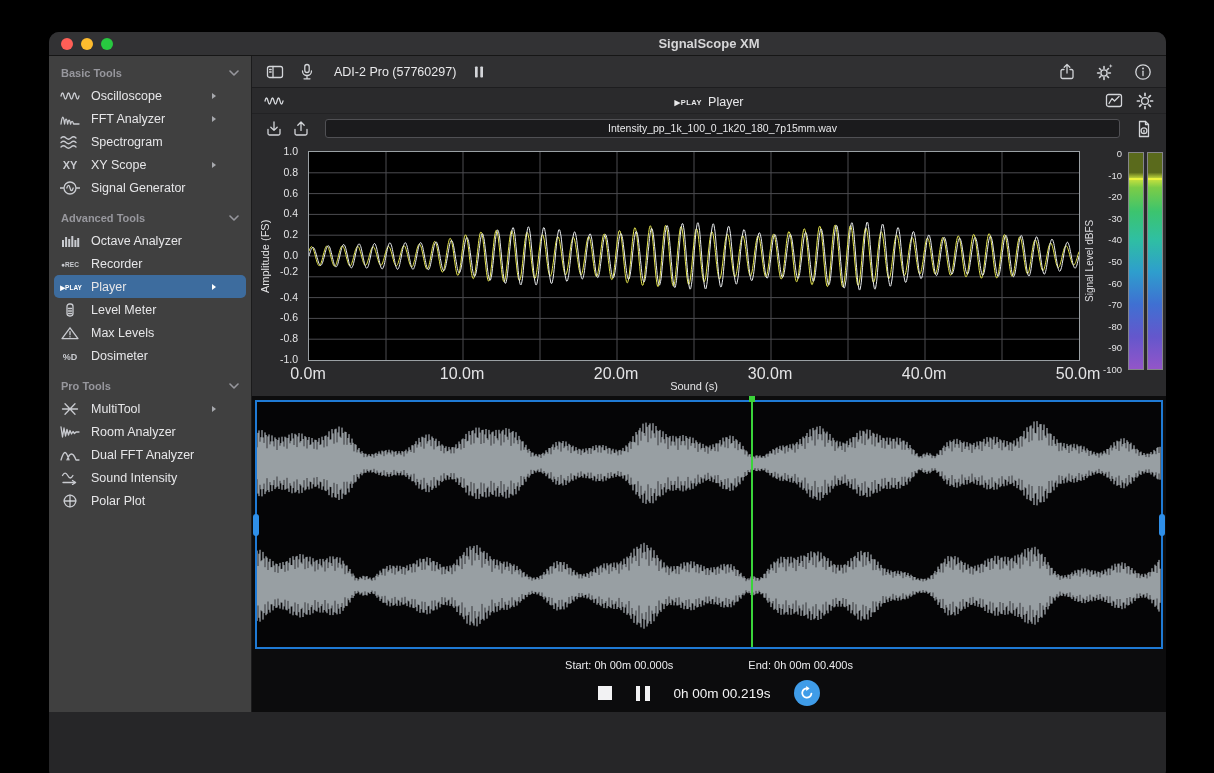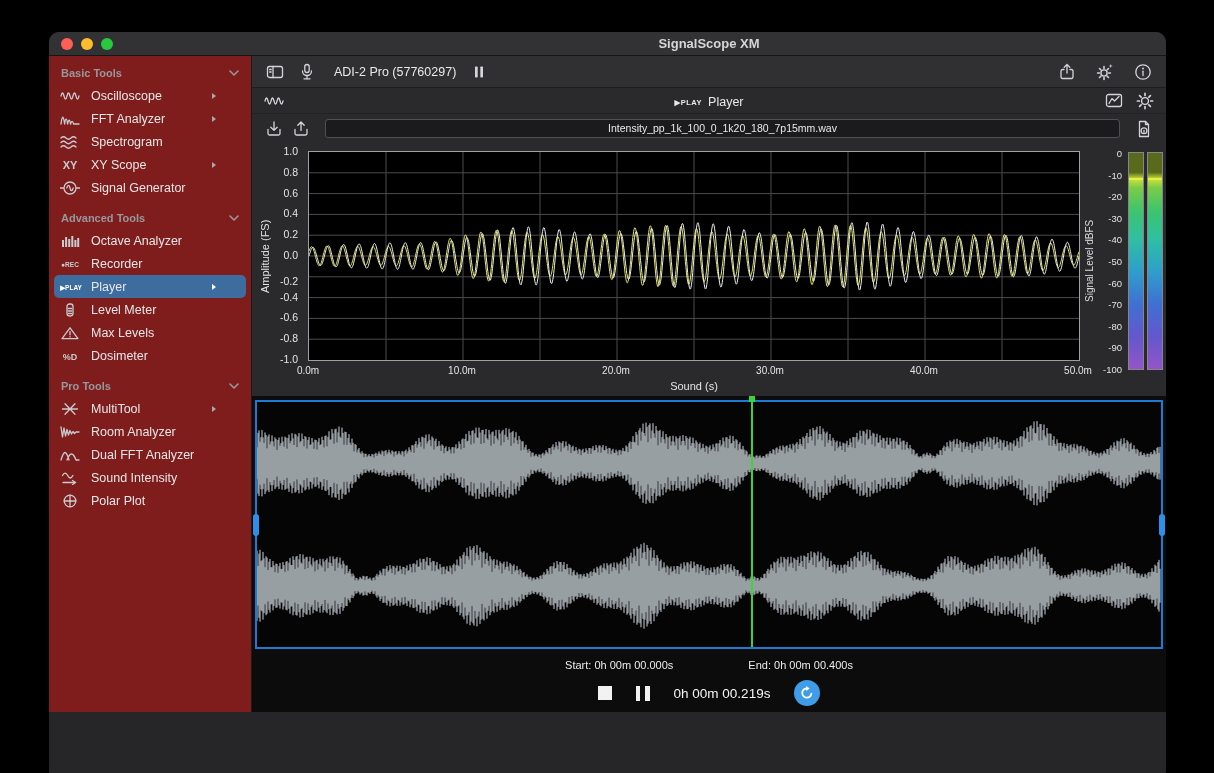--- a/index.html
+++ b/index.html
@@ -10,21 +10,21 @@
             box-shadow:0 25px 60px rgba(0,0,0,.65); }
   
   .titlebar { position:relative; height:24px; background:#323234; border-bottom:1px solid #161616; }
   .traffic { position:absolute; left:12px; top:6px; display:flex; gap:8px; }
   .tl { width:12px; height:12px; border-radius:50%; }
   .tl.close{ background:#ff5f57; } .tl.min{ background:#febc2e; } .tl.max{ background:#28c840; }
   .win-title { position:absolute; left:203px; right:0; top:0; height:24px; line-height:24px;
                text-align:center; font-size:13px; font-weight:700; color:#d6d6d8; }
   
   .wbody { display:flex; height:656px; }
-  .sidebar { width:203px; background:#7f1d1d; border-right:1px solid #1b1b1c; padding-top:4px; overflow:hidden; }
+  .sidebar { width:203px; background:#404040; border-right:1px solid #1b1b1c; padding-top:4px; overflow:hidden; }
   .sb-header { display:flex; align-items:center; justify-content:space-between; height:21px;
                padding:0 12px 0 12px; color:#97979d; font-size:11px; font-weight:600; margin-top:2px; }
   .sb-header + .sb-item { margin-top:1px; }
   .sb-header:not(:first-child){ margin-top:8px; }
   .sb-header .chev { color:#97979d; display:flex; }
   .sb-item { display:flex; align-items:center; height:23px; margin:0 5px; padding:0 7px 0 6px;
              border-radius:5px; color:#e6e6e8; font-size:12.5px; font-weight:500; cursor:default; }
   .sb-item .icon { width:28px; display:flex; justify-content:flex-start; align-items:center; color:#c9cbd0; }
   .sb-item.selected { background:#3d6c9e; }
   .sb-item.selected .icon, .sb-item.selected .sub { color:#fff; }
@@ -53,21 +53,21 @@
   .plot { position:absolute; left:56px; top:8px; width:772px; height:210px; background:#000;
           border:1px solid #9aa0a4; }
   .plot svg { display:block; }
   .ylabel { position:absolute; left:6px; top:8px; height:210px; width:14px;
             writing-mode:vertical-rl; transform:rotate(180deg);
             display:flex; align-items:center; justify-content:center;
             font-size:11px; color:#e4e4e6; }
   .yticks { position:absolute; left:0; top:0; width:51px; height:253px; }
   .yticks span { position:absolute; right:5px; font-size:10.5px; color:#e4e4e6; }
   .xticks { position:absolute; left:56px; top:222px; width:772px; height:13px; }
-  .xticks span { position:absolute; transform:translateX(-50%); font-size:10px; color:#e4e4e6; }
+  .xticks span { position:absolute; transform:translateX(-50%); font-size:16px; color:#e4e4e6; }
   .xlabel { position:absolute; left:442px; top:237px; transform:translateX(-50%);
             font-size:11px; color:#e4e4e6; }
   .meter-label { position:absolute; left:830px; top:9px; height:218px; width:14px;
                  writing-mode:vertical-rl; transform:rotate(180deg);
                  display:flex; align-items:center; justify-content:center;
                  font-size:10px; color:#dcdce0; }
   .meter-ticks { position:absolute; left:844px; top:0; width:28px; height:253px; }
   .meter-ticks span { position:absolute; right:2px; font-size:9.5px; color:#e4e4e6; }
   .meter-bars { position:absolute; left:876px; top:9px; width:35px; height:218px; display:flex; gap:3px; }
   .meter-bar { position:relative; width:16px; height:218px; border:1px solid #85858a; }
@@ -400,21 +400,21 @@
 
       <div class="chartzone">
         <div class="ylabel">Amplitude (FS)</div>
         <div class="yticks" id="yticks">
             <span style="top: 2px;">1.0</span>
             <span style="top: 22.8px;">0.8</span>
             <span style="top: 43.6px;">0.6</span>
             <span style="top: 64.4px;">0.4</span>
             <span style="top: 85.2px;">0.2</span>
             <span style="top: 106px;">0.0</span>
-            <span style="top: 132px;">-0.2</span>
+            <span style="top: 122px;">-0.2</span>
             <span style="top: 147.6px;">-0.4</span>
             <span style="top: 168.4px;">-0.6</span>
             <span style="top: 189.2px;">-0.8</span>
             <span style="top: 210px;">-1.0</span>
           </div>
         <div class="plot">
           <svg id="chart-svg" width="770" height="208" viewBox="0 0 770 208">
               <line x1="77.0" y1="0" x2="77.0" y2="208" stroke="#4c4c50" stroke-width="1"></line>
               <line x1="154.0" y1="0" x2="154.0" y2="208" stroke="#4c4c50" stroke-width="1"></line>
               <line x1="231.0" y1="0" x2="231.0" y2="208" stroke="#4c4c50" stroke-width="1"></line>

